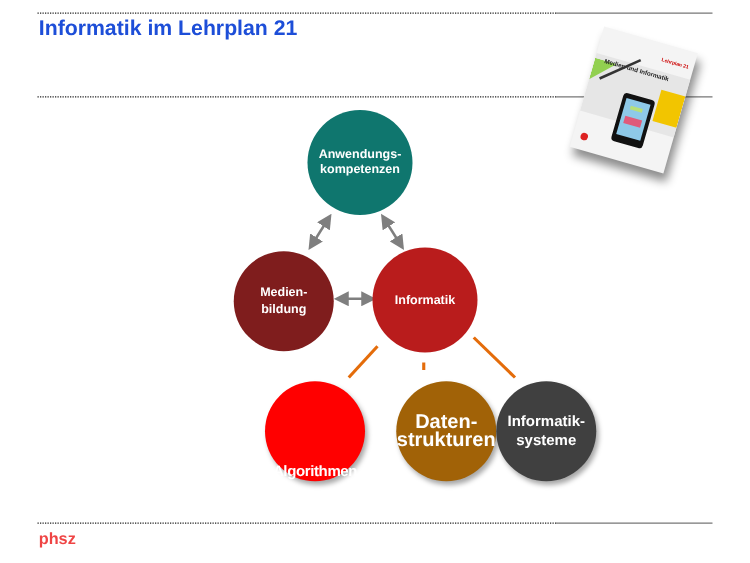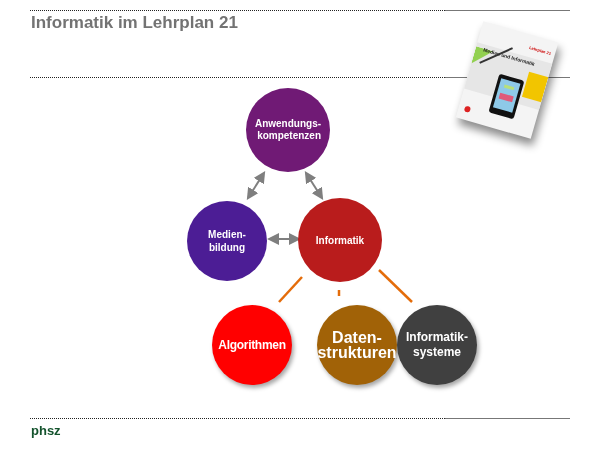--- a/index.html
+++ b/index.html
@@ -1,21 +1,21 @@
 <!DOCTYPE html>
 <html><head>
 <meta charset="utf-8">
 <style>
   html, body { margin:0; padding:0; background:#fff; }
   body { width:600px; height:450px; position:relative; overflow:hidden; font-family:"Liberation Sans", sans-serif; }
   .hline { position:absolute; left:30px; width:540px; height:0; }
   .hline .dots { position:absolute; left:0; top:0; width:415px; border-top:1px dotted #222; }
   .hline .solid { position:absolute; left:415px; top:0; width:125px; border-top:1px solid #777; }
-  .title { position:absolute; left:31px; top:13px; font-size:17px; font-weight:bold; color:#737373; }
-  .footer { position:absolute; left:31px; top:423px; font-size:13px; font-weight:bold; color:#14532d; }
+  .title { position:absolute; left:31px; top:13px; font-size:17px; font-weight:bold; color:#1d4ed8; }
+  .footer { position:absolute; left:31px; top:423px; font-size:13px; font-weight:bold; color:#ef4444; }
   .circle { position:absolute; border-radius:50%; display:flex; align-items:center; justify-content:center; text-align:center;
             color:#fff; font-weight:bold; box-sizing:border-box; }
   .circle span { white-space:pre-line; }
   .red3 { box-shadow: 2px 3px 4px rgba(0,0,0,0.35); }
   svg.lines { position:absolute; left:0; top:0; }
   .cover { position:absolute; left:468px; top:30px; width:78px; height:100px; background:#f4f4f4;
            transform:rotate(16deg); box-shadow: 4px 6px 8px rgba(0,0,0,0.45); overflow:hidden; }
 </style>
 </head>
 <body>
@@ -53,32 +53,32 @@
     </marker>
   </defs>
   <line x1="262" y1="176" x2="250" y2="195" stroke="#7f7f7f" stroke-width="2" marker-start="url(#ah)" marker-end="url(#ah)"></line>
   <line x1="308" y1="176" x2="320" y2="195" stroke="#7f7f7f" stroke-width="2" marker-start="url(#ah)" marker-end="url(#ah)"></line>
   <line x1="273" y1="239" x2="295" y2="239" stroke="#7f7f7f" stroke-width="2" marker-start="url(#ah)" marker-end="url(#ah)"></line>
   <line x1="302" y1="277" x2="279" y2="302" stroke="#e46c0a" stroke-width="2.5"></line>
   <line x1="339" y1="290" x2="339" y2="296" stroke="#e46c0a" stroke-width="2.5"></line>
   <line x1="379" y1="270" x2="412" y2="302" stroke="#e46c0a" stroke-width="2.5"></line>
 </svg>
 
-<div class="circle" style="left:246px;top:88px;width:84px;height:84px;background:#701a75;font-size:10px;line-height:12px;text-align:right;">
+<div class="circle" style="left:246px;top:88px;width:84px;height:84px;background:#0f766e;font-size:10px;line-height:12px;">
   <span>Anwendungs-
 kompetenzen</span>
 </div>
-<div class="circle" style="left:187px;top:201px;width:80px;height:80px;background:#4c1d95;font-size:10px;line-height:13px;">
+<div class="circle" style="left:187px;top:201px;width:80px;height:80px;background:#7f1d1d;font-size:10px;line-height:13px;">
   <span>Medien-
 bildung</span>
 </div>
 <div class="circle" style="left:298px;top:198px;width:84px;height:84px;background:#b91c1c;font-size:10px;">
   <span>Informatik</span>
 </div>
-<div class="circle red3" style="left:212px;top:305px;width:80px;height:80px;background:#ff0000;font-size:12px;line-height:15px;">
+<div class="circle red3" style="left:212px;top:305px;width:80px;height:80px;background:#ff0000;font-size:12px;line-height:15px;align-items:flex-end;">
   <span style="letter-spacing:-0.3px;">Algorithmen</span>
 </div>
 <div class="circle red3" style="left:317px;top:305px;width:80px;height:80px;background:#a16207;font-size:16px;line-height:15px;">
   <span>Daten-
 strukturen</span>
 </div>
 <div class="circle red3" style="left:397px;top:305px;width:80px;height:80px;background:#404040;font-size:12px;line-height:15px;">
   <span>Informatik-
 systeme</span>
 </div>

